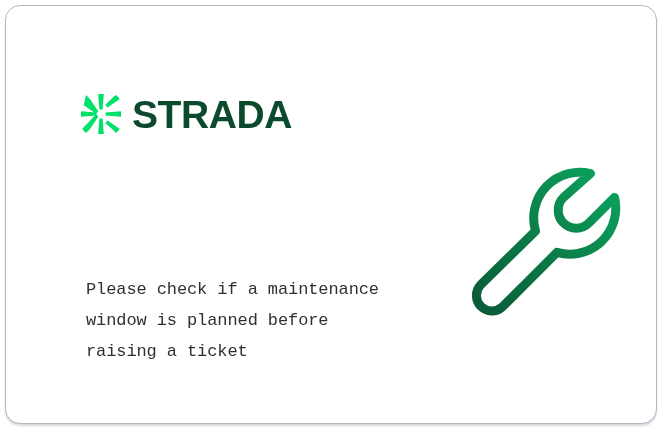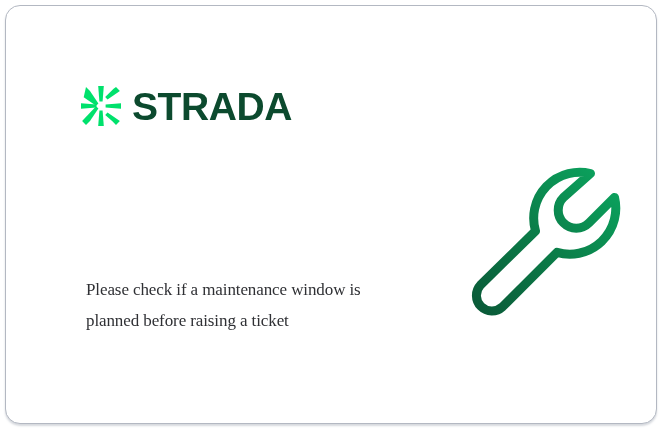--- a/index.html
+++ b/index.html
@@ -34,21 +34,21 @@
     border: 1px solid #b3b8c2;
     border-radius: 15px;
     box-shadow: 0 2px 2px rgba(120,128,145,0.30);
     overflow: hidden;
   }
 
   
   .logo {
     position: absolute;
     left: 75px;
-    top: 76px;
+    top: 84px;
     display: flex;
     align-items: center;
     height: 48px;
   }
   .logo-mark {
     width: 40px;
     height: 40px;
     display: block;
     flex: 0 0 auto;
   }
@@ -78,21 +78,21 @@
     color: #28282b;
   }
 
   
   .body-copy {
     position: absolute;
     left: 80px;
     top: 268px;
     width: 310px;
     margin: 0;
-    font-family: Liberation Serif, serif;
+    font-family: Liberation Mono, monospace;
     font-weight: 400;
     font-size: 17px;
     line-height: 31px;
     letter-spacing: -0.1px;
     color: #2f3034;
   }
 
   
   .wrench {
     position: absolute;

